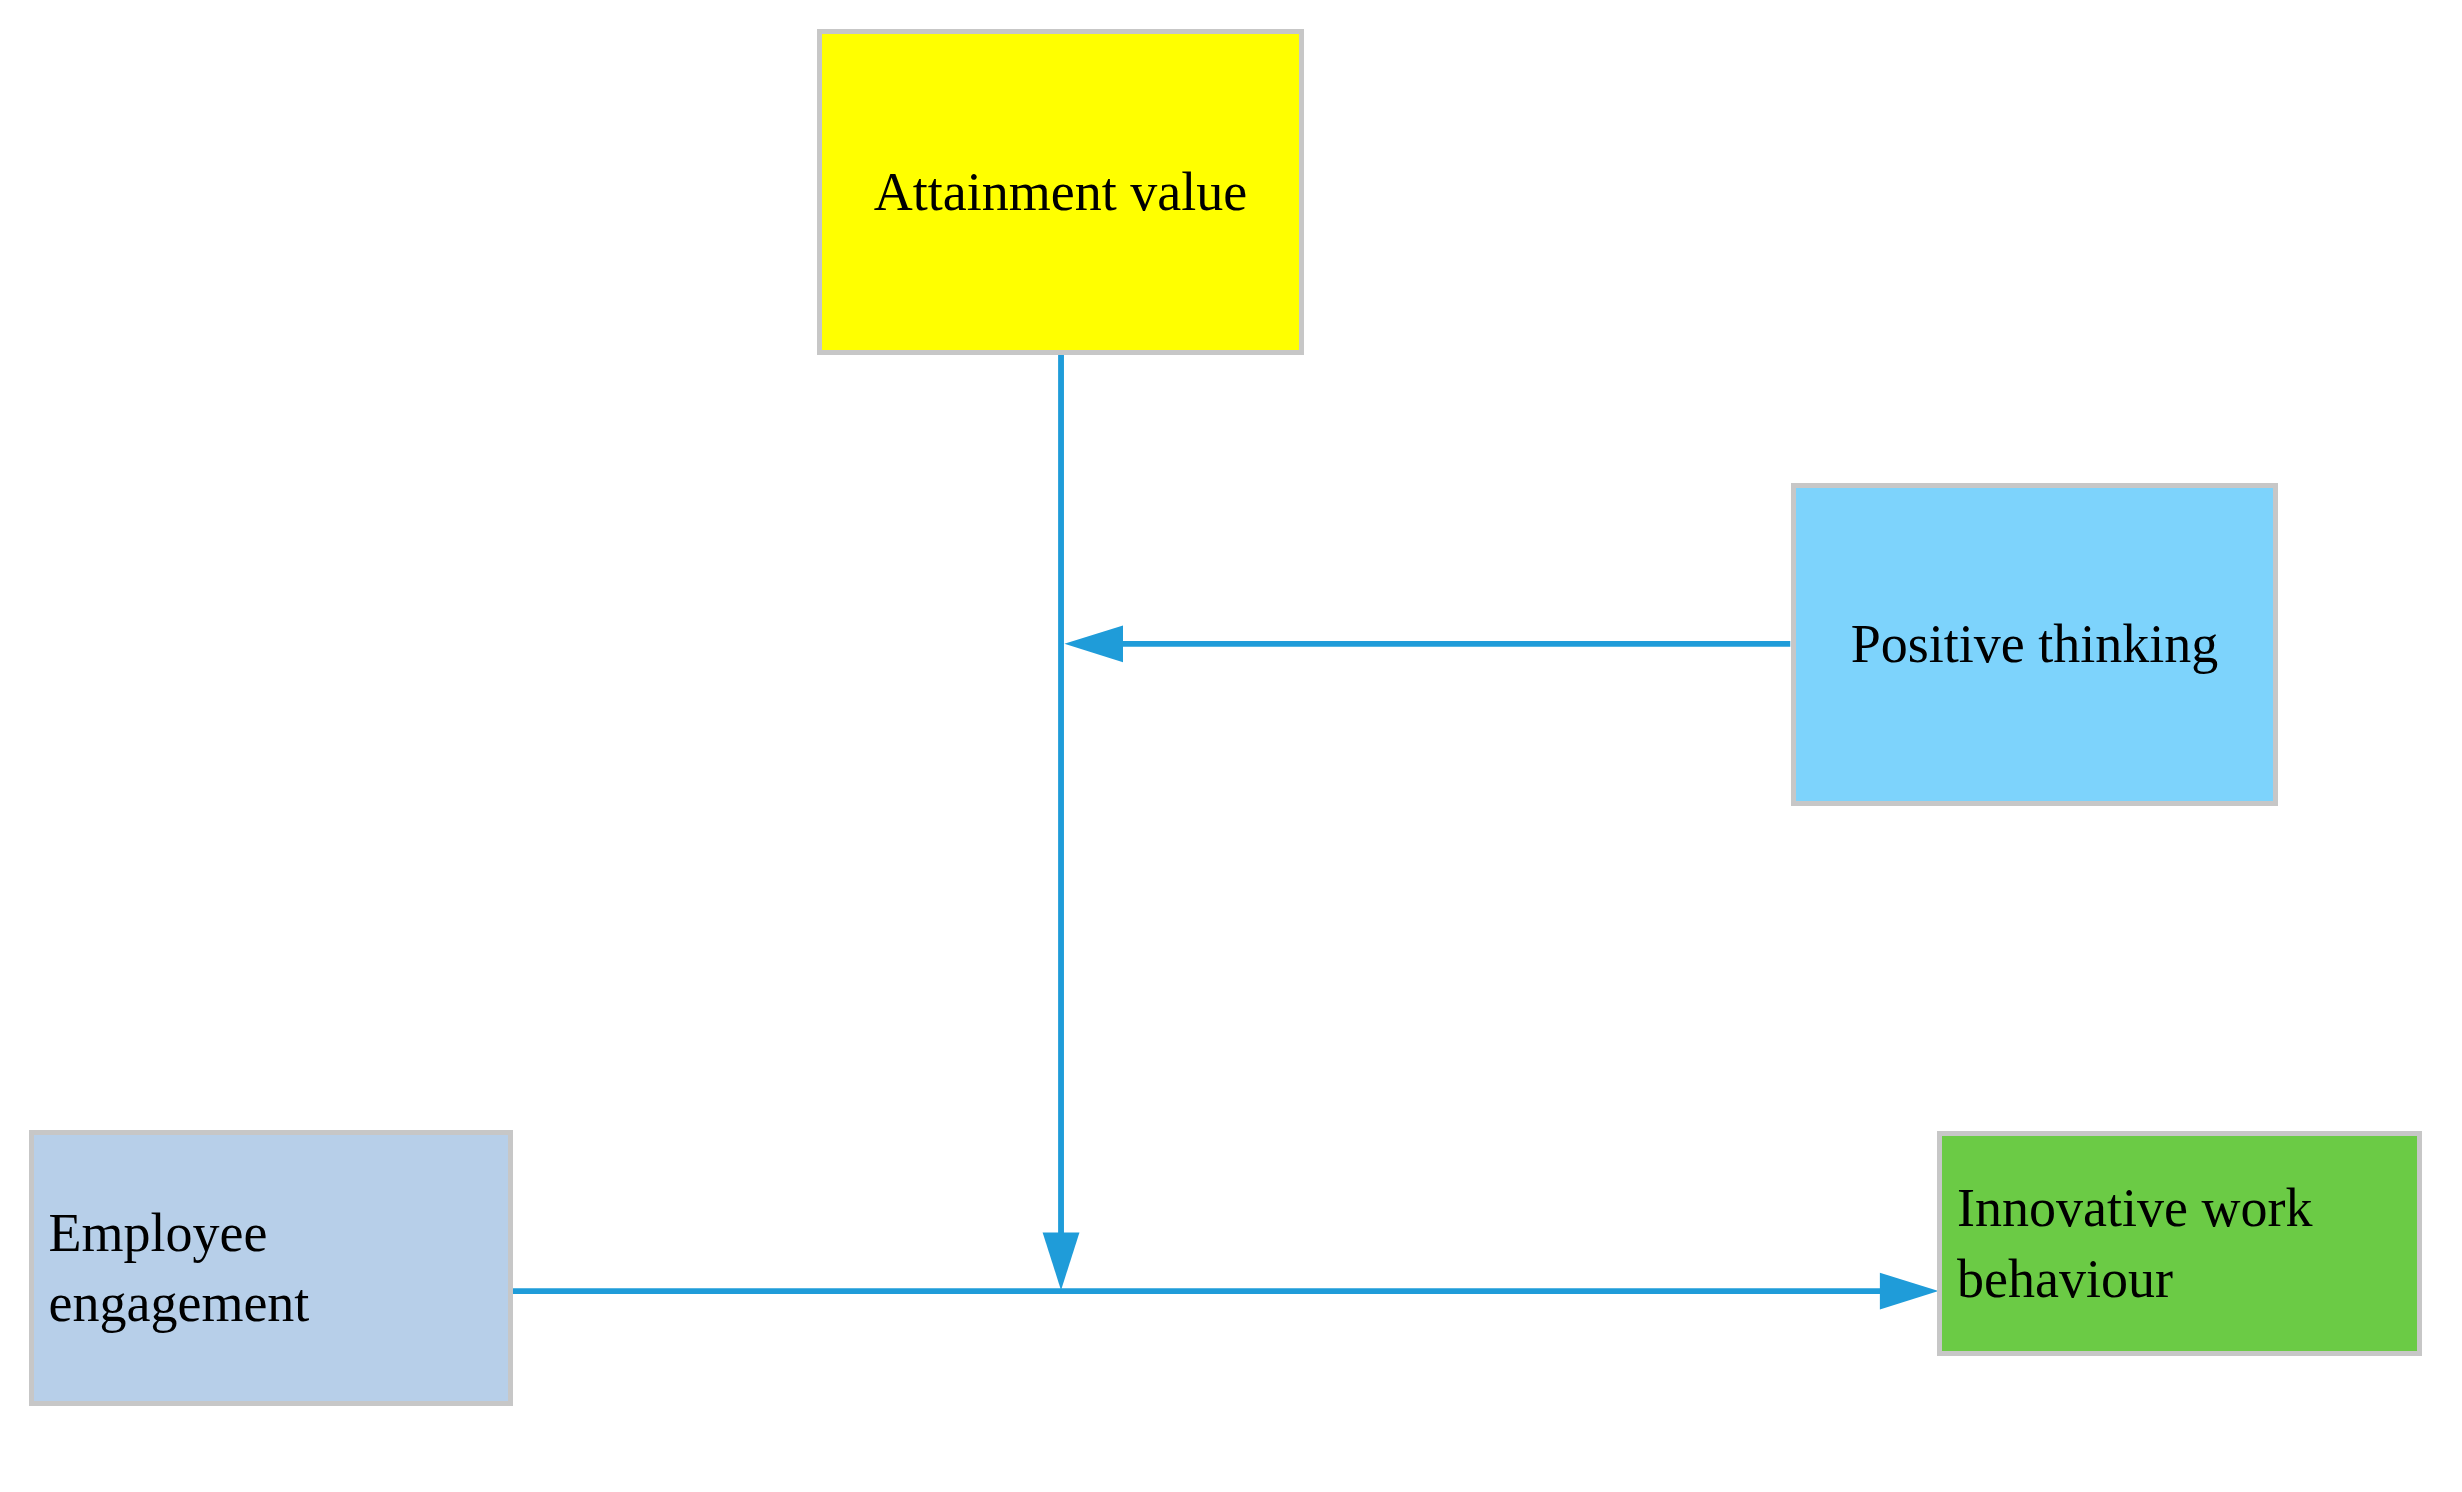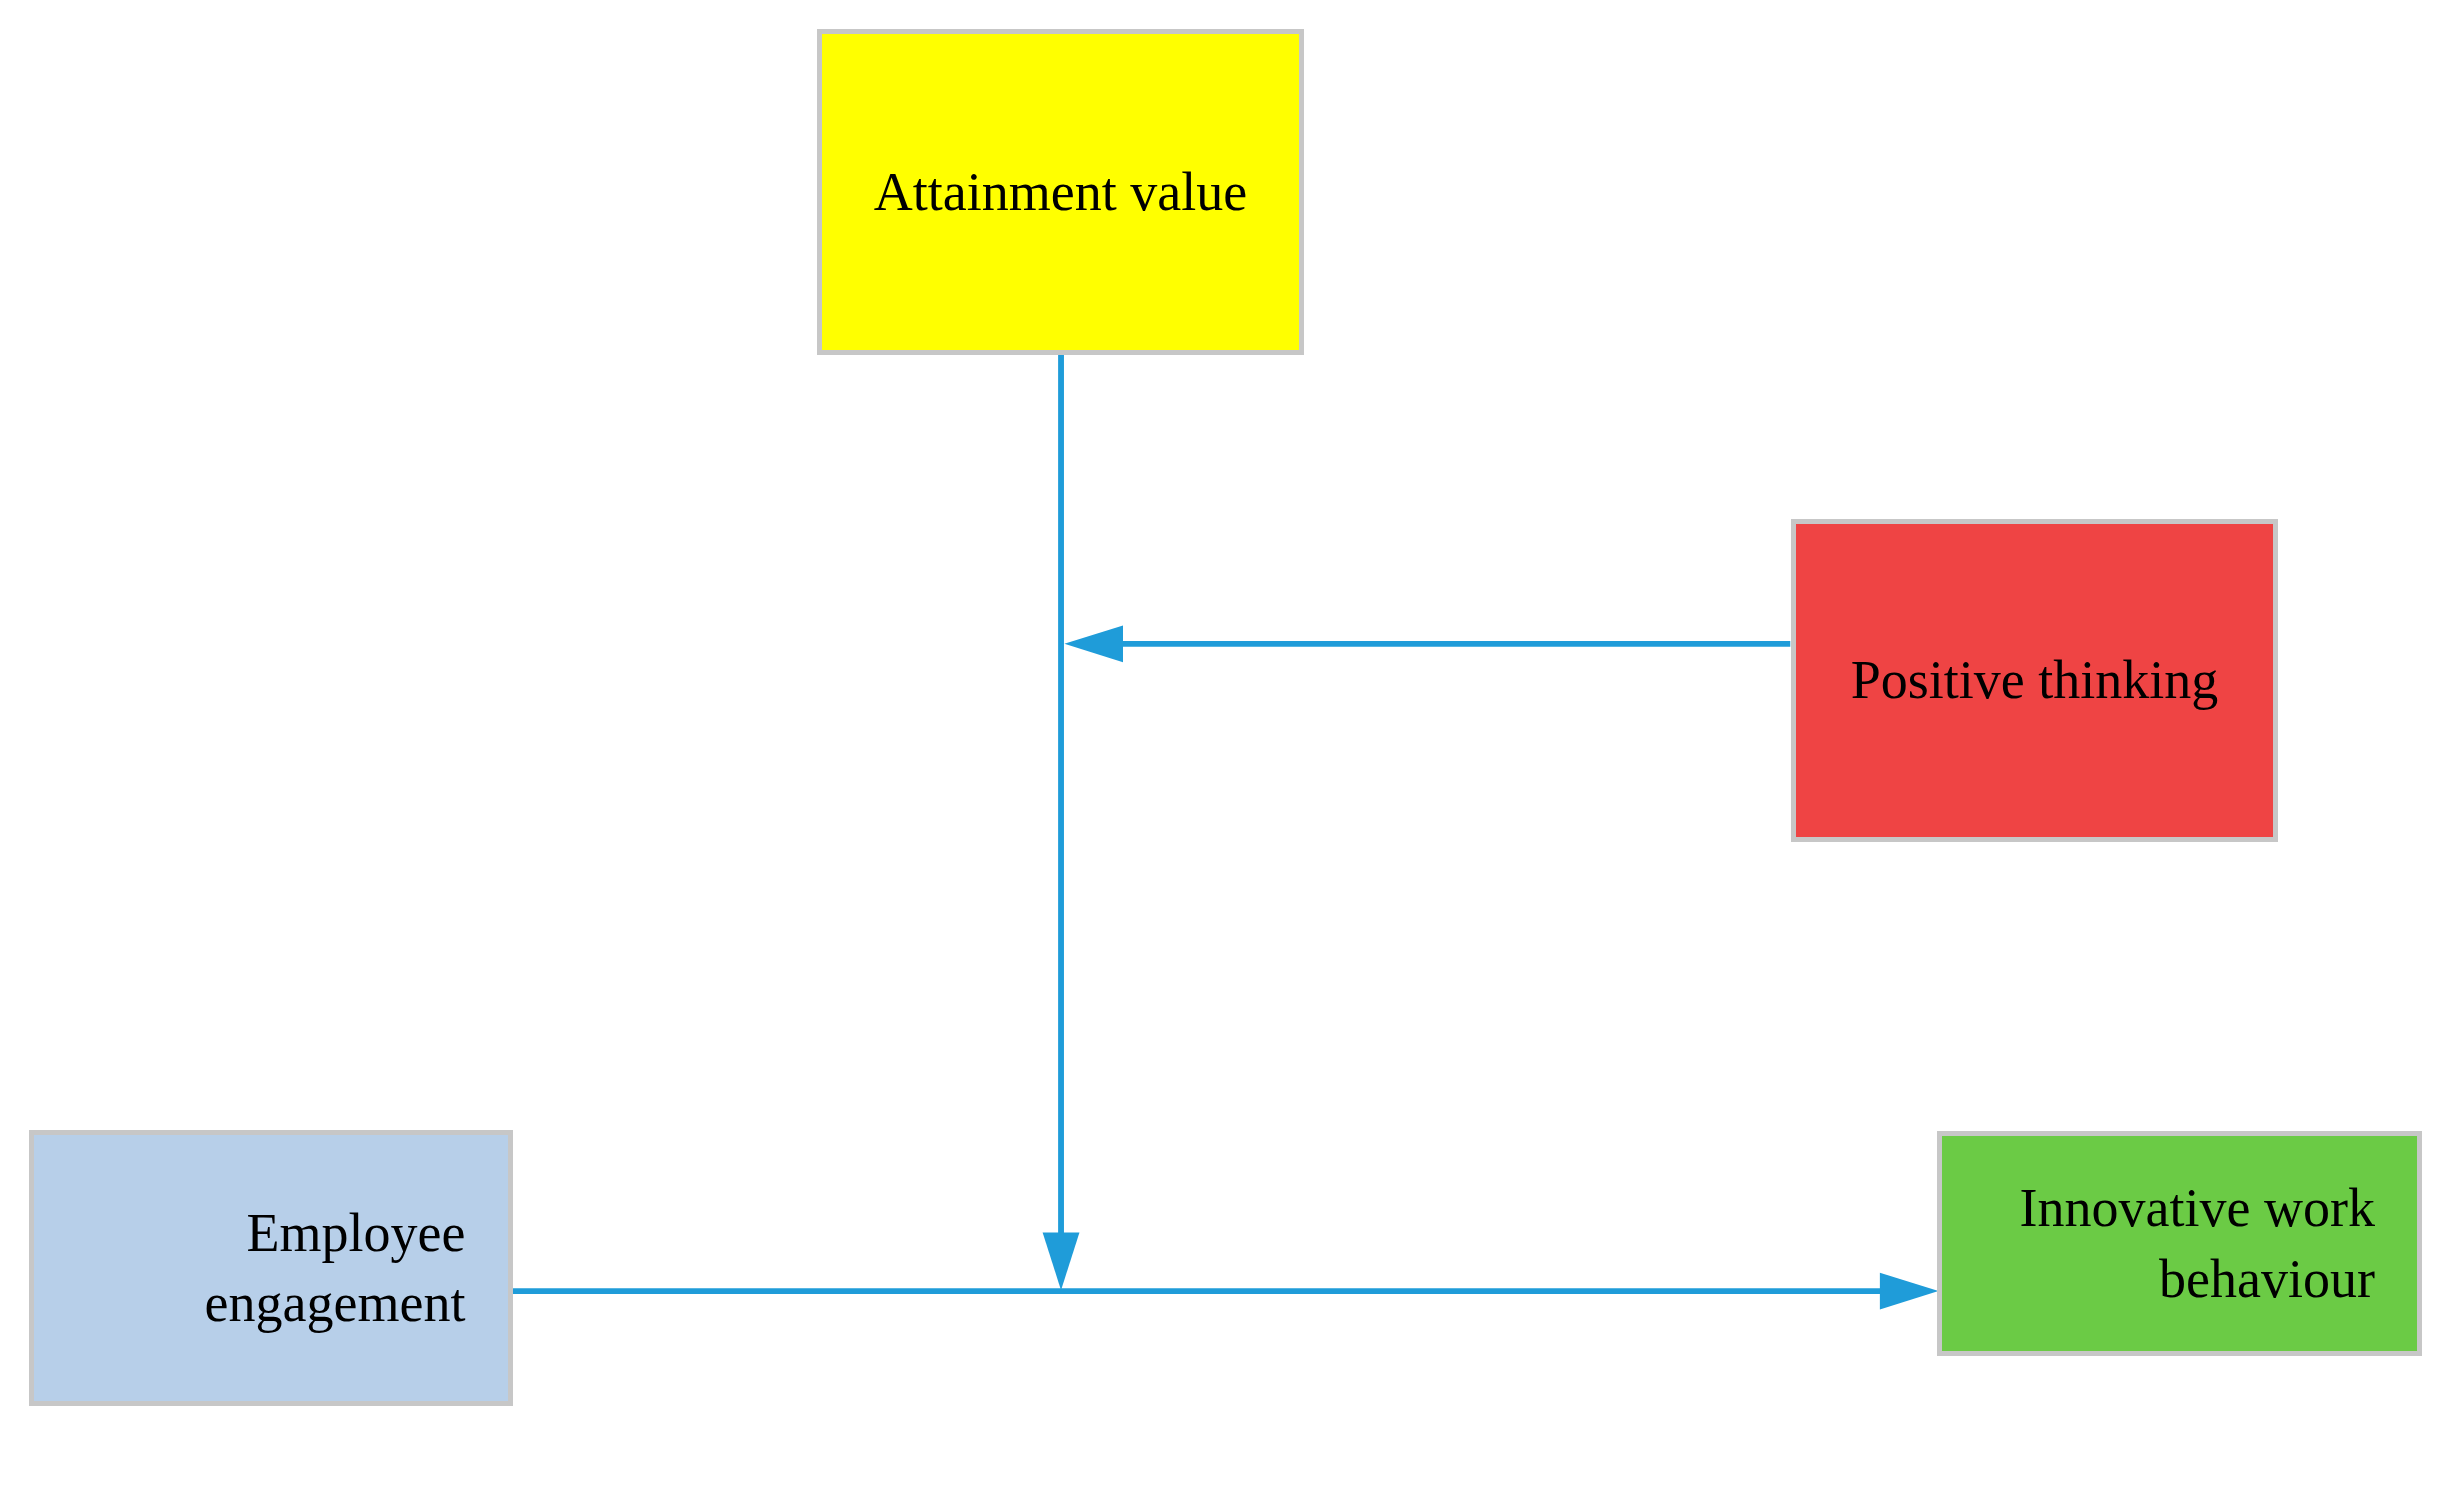--- a/index.html
+++ b/index.html
@@ -22,25 +22,25 @@
     width: 2462px;
     height: 1492px;
   }
   .node {
     position: absolute;
     box-sizing: border-box;
     border: 5px solid #c7c7c7;
     display: flex;
     align-items: center;
     justify-content: center;
-    text-align: right;
+    text-align: left;
     color: #000000;
     font-size: 54px;
     line-height: 1.3;
-    padding: 0 42px;
+    padding: 0 15px;
   }
   .node-attainment   { left:  817px; top:   29px; width: 487px; height: 326px; }
   .node-positive     { left: 1791px; top:  483px; width: 487px; height: 323px; }
   .node-employee     { left:   28.5px; top: 1130px; width: 484px; height: 276px; }
   .node-innovative   { left: 1937px; top: 1131px; width: 485px; height: 225px; }
 </style>
 </head>
 <body>
 
 <div class="canvas">
@@ -60,21 +60,21 @@
     <g>
       <line x1="610" y1="1542" x2="2246" y2="1542" stroke-width="7" stroke="#1F9CD9"></line>
       <polygon points="2245,1520 2245,1564 2315,1542" fill="#1F9CD9"></polygon>
     </g>
   </svg>
 
   <div class="node node-attainment" style="background-color: rgb(255, 255, 0);">
     <span>Attainment value</span>
   </div>
 
-  <div class="node node-positive" style="background-color: #ef4444; margin-top: 36px;">
+  <div class="node node-positive" style="background-color: #7dd3fc;">
     <span>Positive thinking</span>
   </div>
 
   <div class="node node-employee" style="background-color: rgb(183, 207, 233);">
     <span>Employee engagement</span>
   </div>
 
   <div class="node node-innovative" style="background-color: rgb(107, 203, 69);">
     <span>Innovative work behaviour</span>
   </div>

